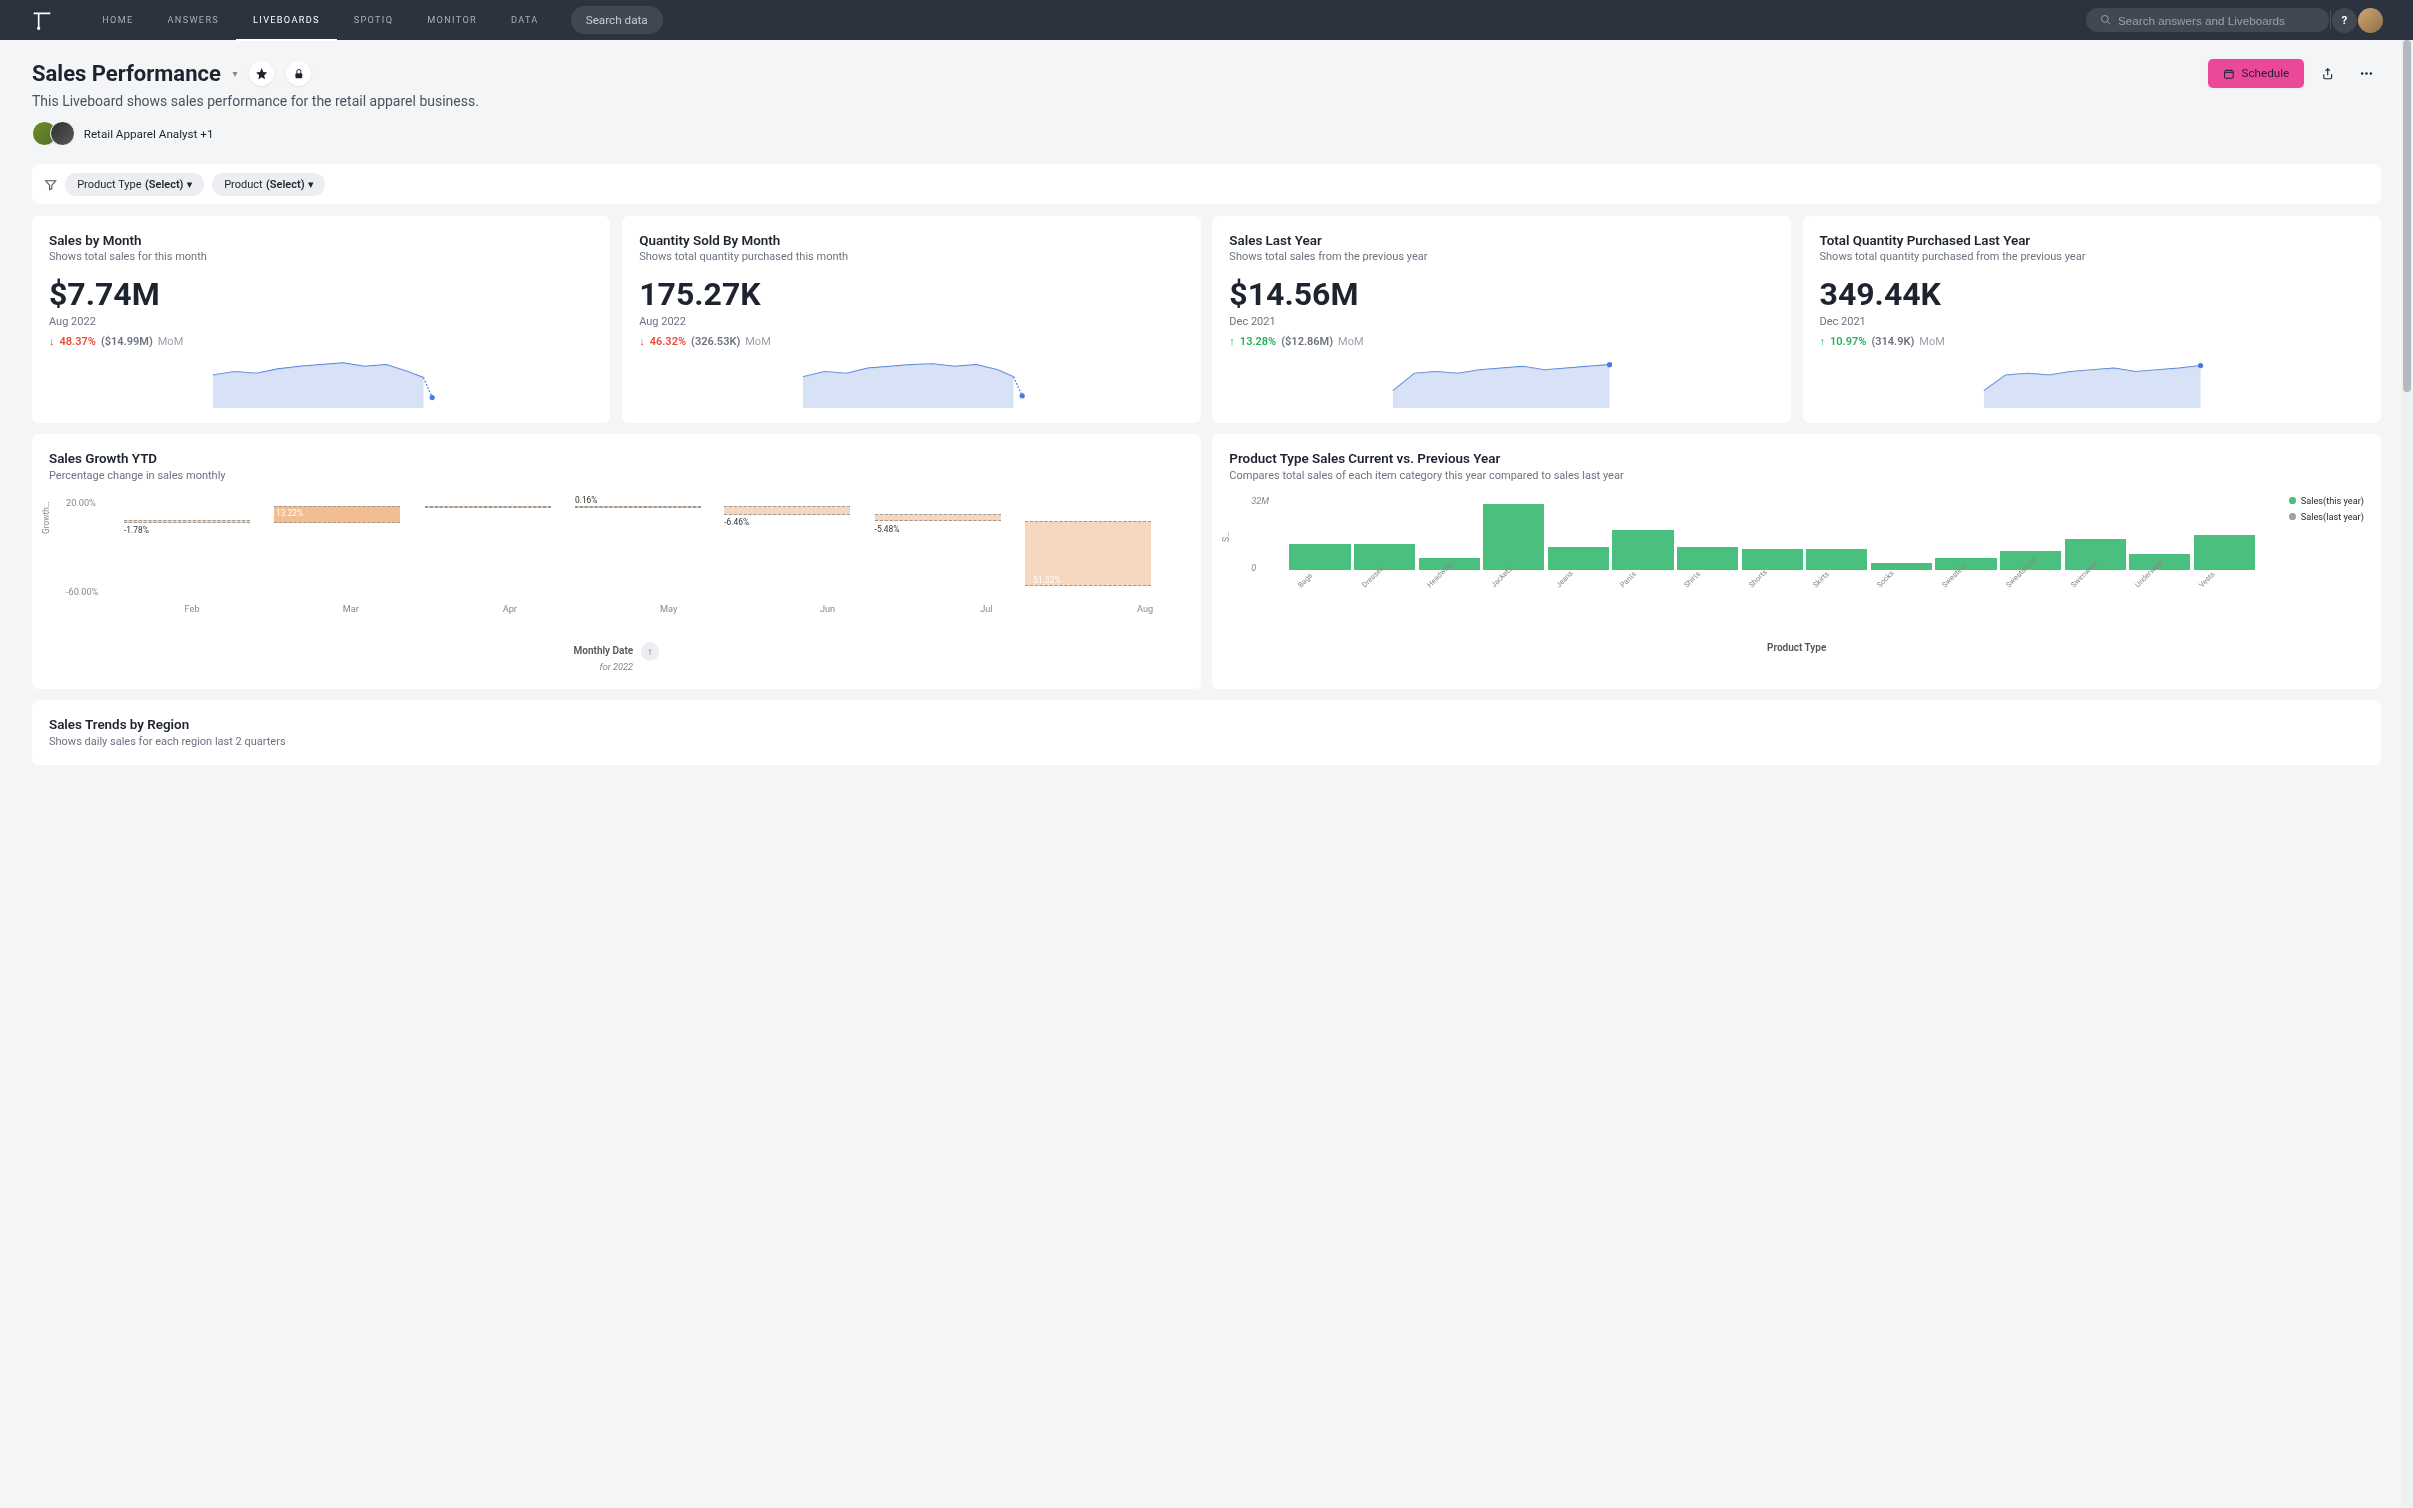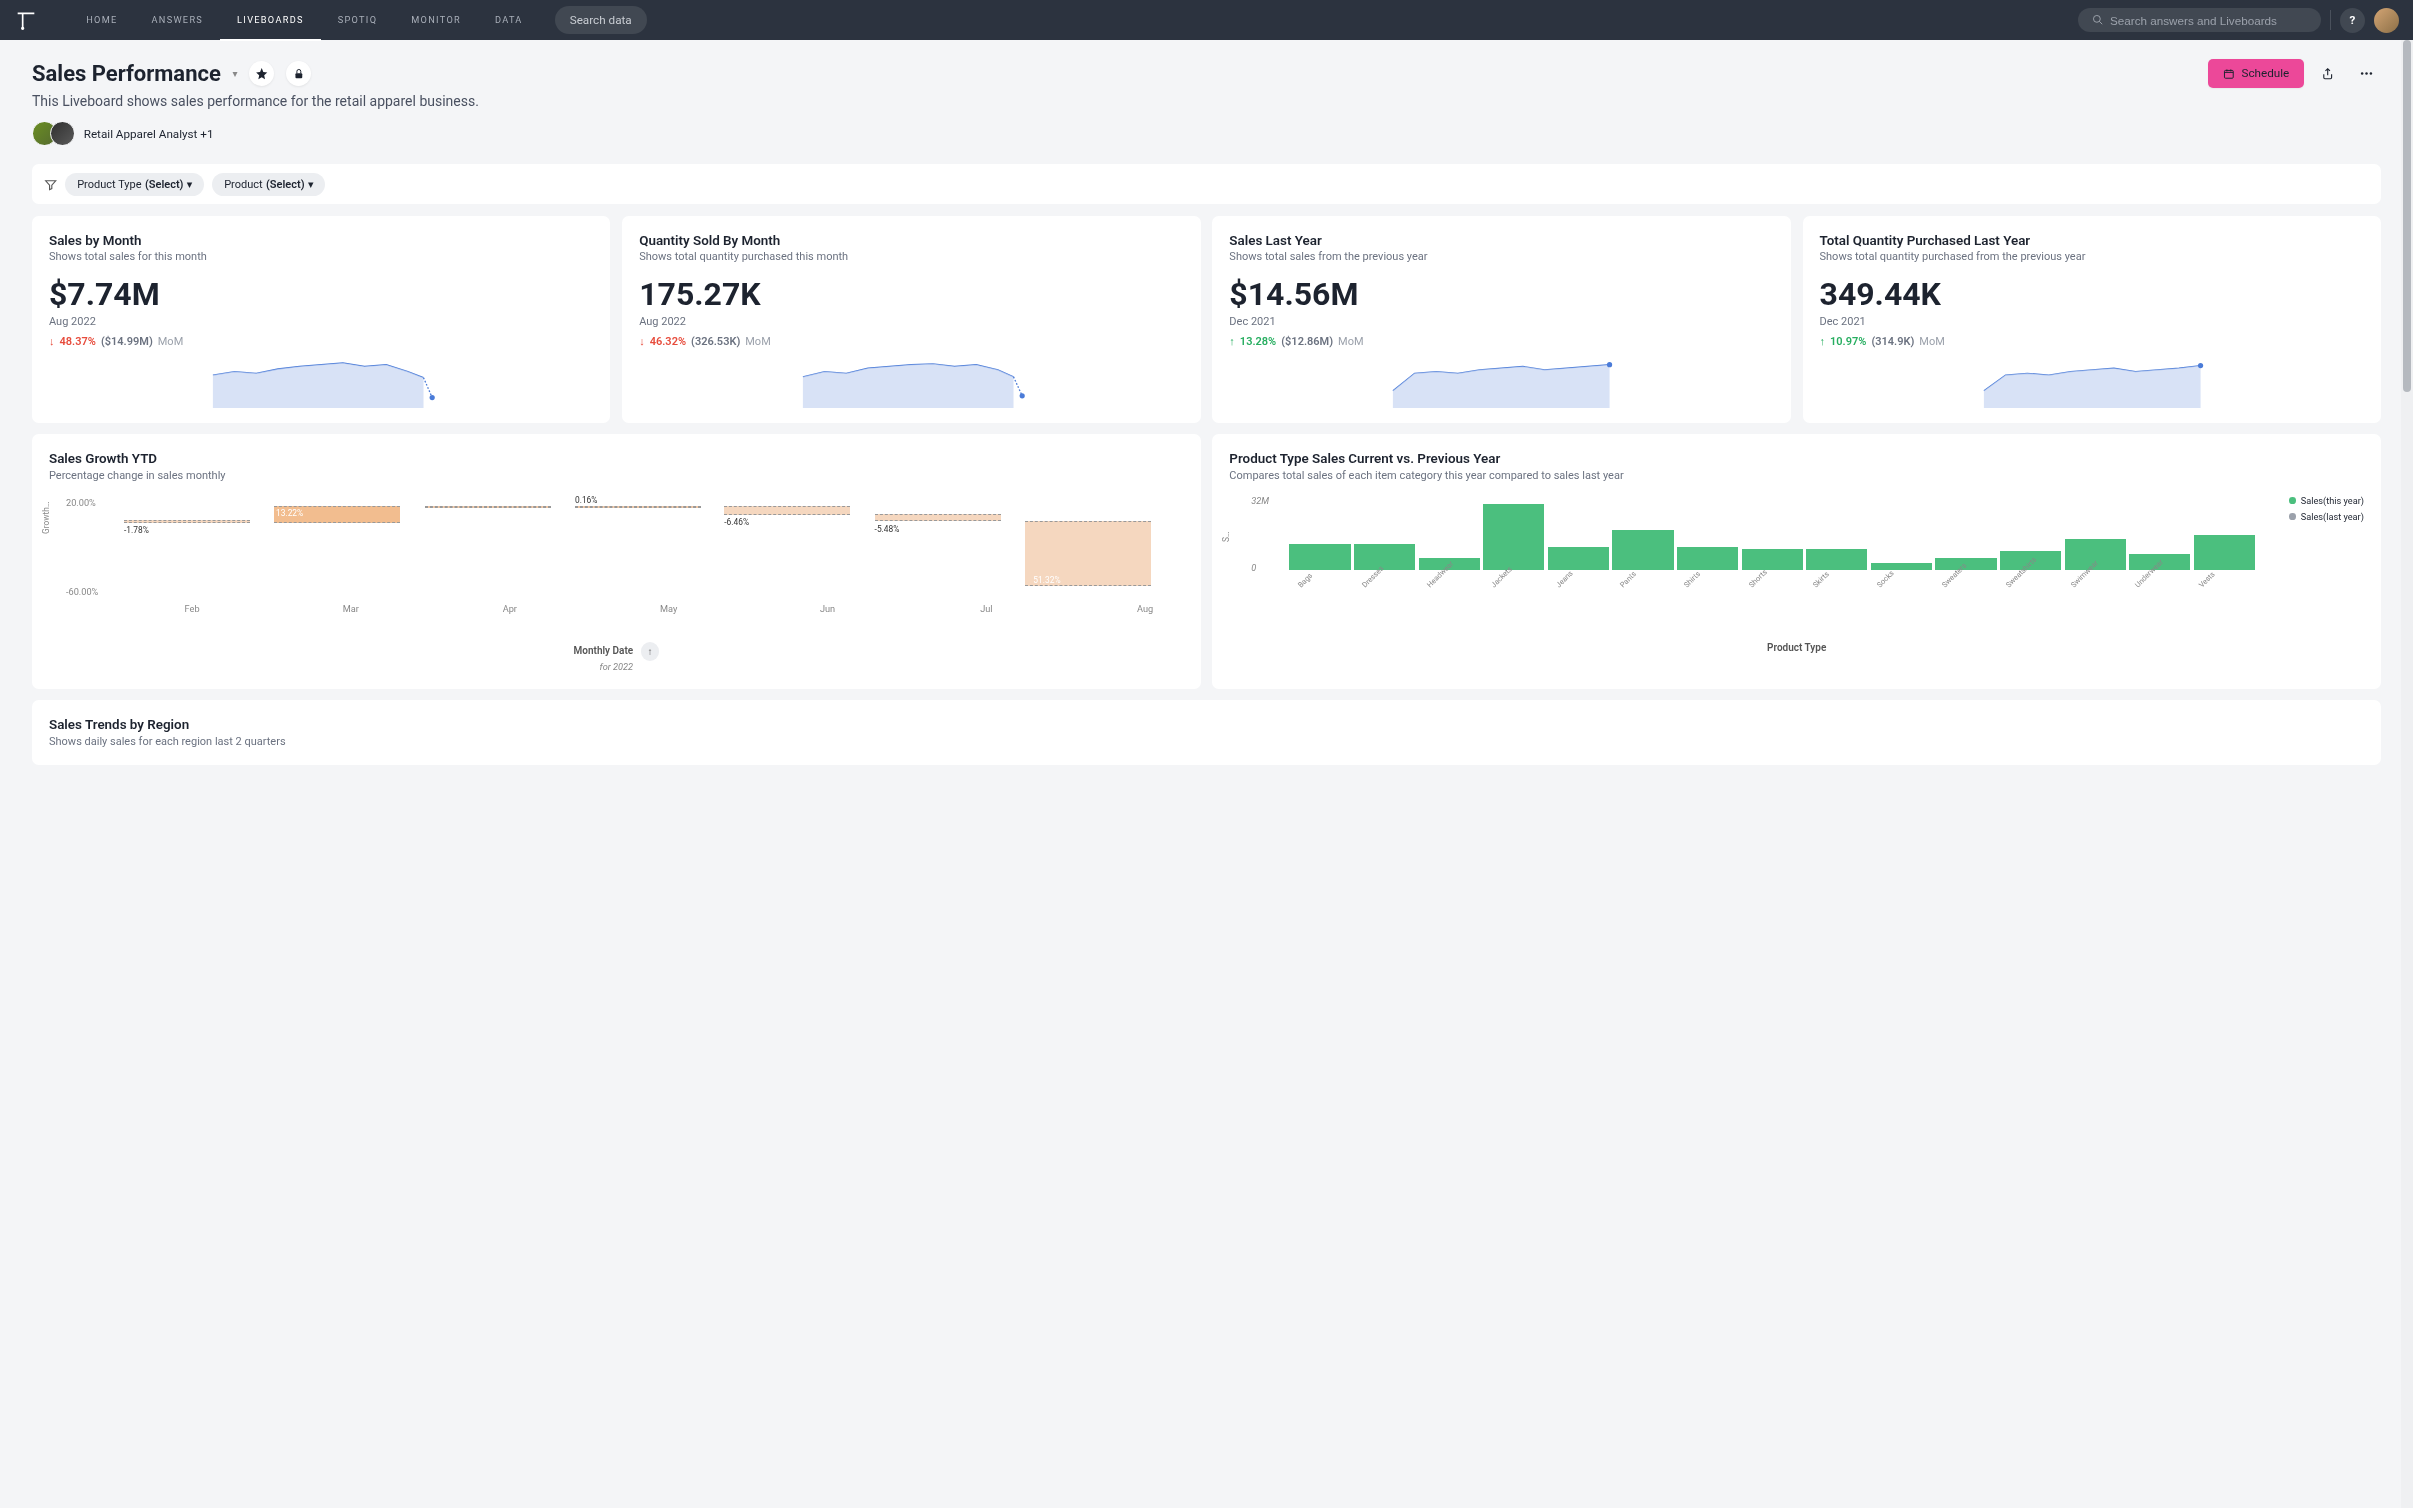--- a/index.html
+++ b/index.html
@@ -1,26 +1,26 @@
 <!DOCTYPE html>
 <html style="font-size:13.4px"><head>
 <meta charset="utf-8">
 <style>
 * { box-sizing: border-box; margin: 0; padding: 0; }
 body { font-family: -apple-system, BlinkMacSystemFont, "Segoe UI", Roboto, sans-serif; background: #f4f5f7; color: #1d232f; }
 
 
-.topbar { background: #2c333f; height: 40px; display: flex; align-items: center; padding: 0 14px; gap: 6.7px; }
+.topbar { background: #2c333f; height: 40px; display: flex; align-items: center; padding: 0 30px; gap: 6.7px; }
 .logo { width: 23.5px; height: 23.5px; display: flex; align-items: center; justify-content: center; }
 .logo svg { width: 20px; height: 20px; }
 .nav { display: flex; gap: 0; margin-left: 25px; }
 .nav-item { color: #a9afb9; font-size: 9.2px; letter-spacing: 1.3px; padding: 14.2px 17px; cursor: pointer; border-bottom: 2.5px solid transparent; }
 .nav-item.active { color: #fff; border-bottom-color: #fff; }
 .search-pill { background: #414852; border-radius: 17px; padding: 6.7px 15px; color: #c8ccd2; font-size: 11.7px; margin-left: 8.4px; cursor: pointer; }
-.topbar-right { margin-left: auto; display: flex; align-items: center; gap: 9px; }
+.topbar-right { margin-left: auto; display: flex; align-items: center; gap: 1px; }
 .search-box { background: #414852; border-radius: 17px; padding: 5.9px 13.4px; display: flex; align-items: center; gap: 6.7px; width: 243px; }
 .search-box input { background: transparent; border: none; outline: none; color: #c8ccd2; font-size: 11.7px; flex: 1; }
 .search-box input::placeholder { color: #9ba1ab; }
 .divider-v { width: 0.8px; height: 20px; background: #4a515c; }
 .help-btn { width: 25px; height: 25px; border-radius: 50%; background: #414852; display: flex; align-items: center; justify-content: center; color: #fff; cursor: pointer; font-size: 11.7px; font-weight: bold; }
 .avatar { width: 25px; height: 25px; border-radius: 50%; background: linear-gradient(135deg, #d4a574, #8b6f47); }
 
 
 .page-header { padding: 18.4px 32px 8.4px; }
 .title-row { display: flex; align-items: center; gap: 11.7px; }

